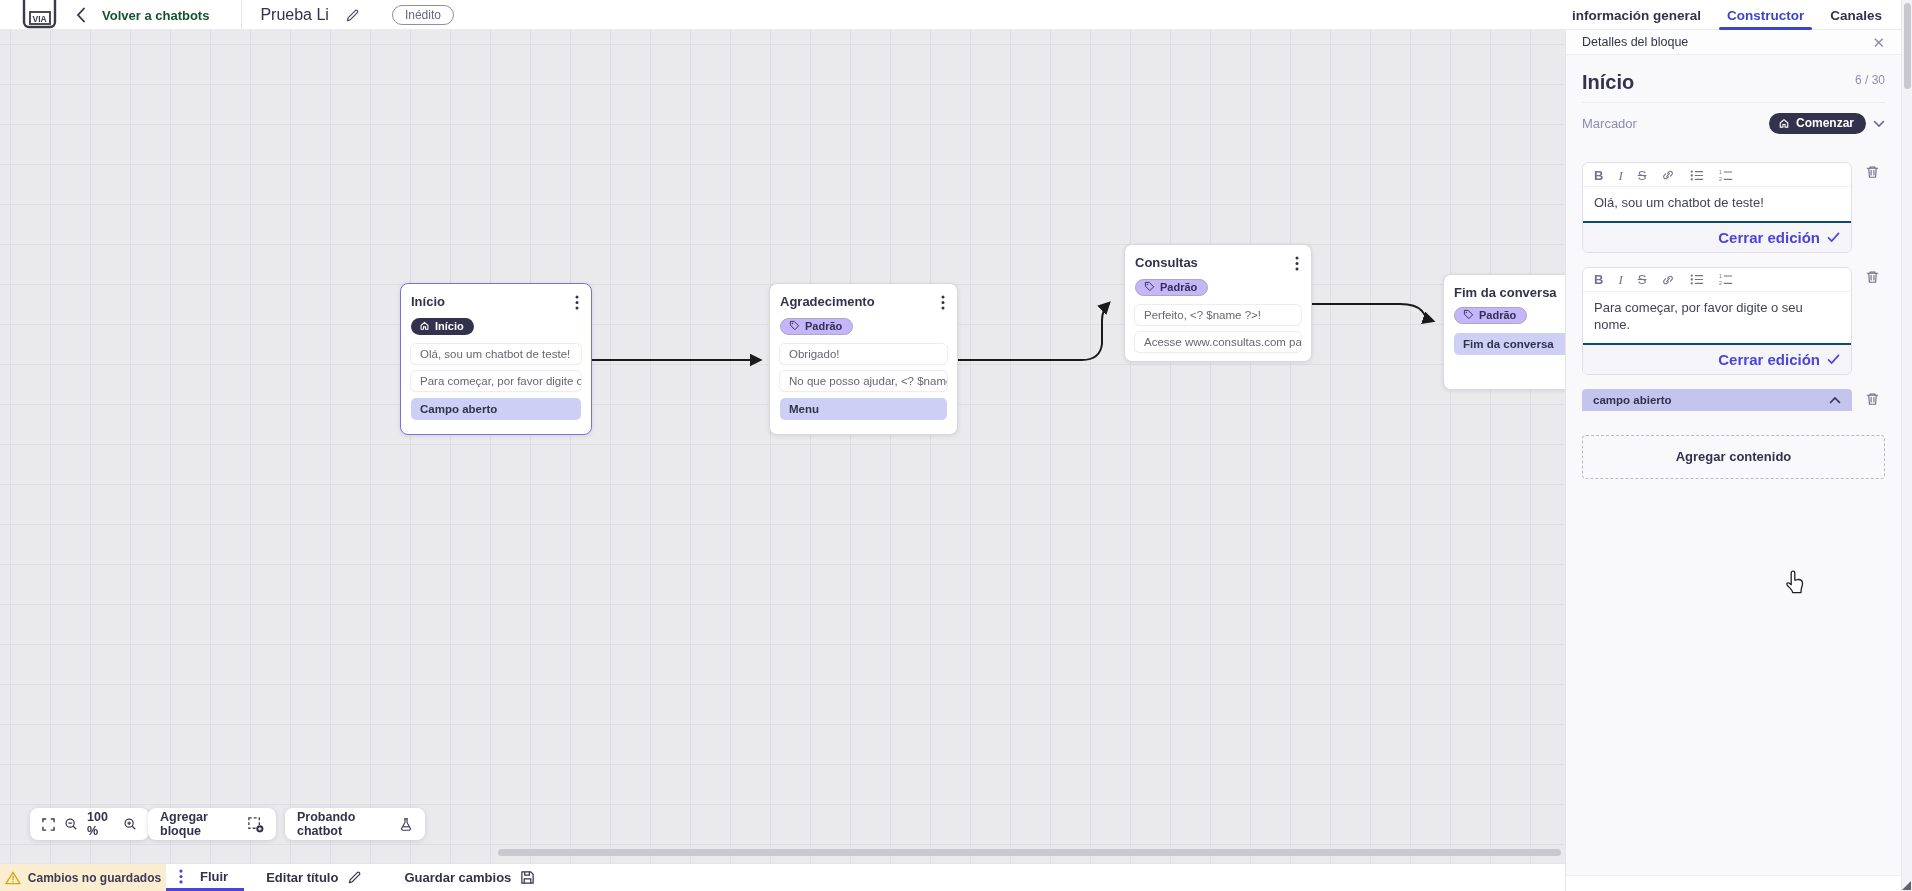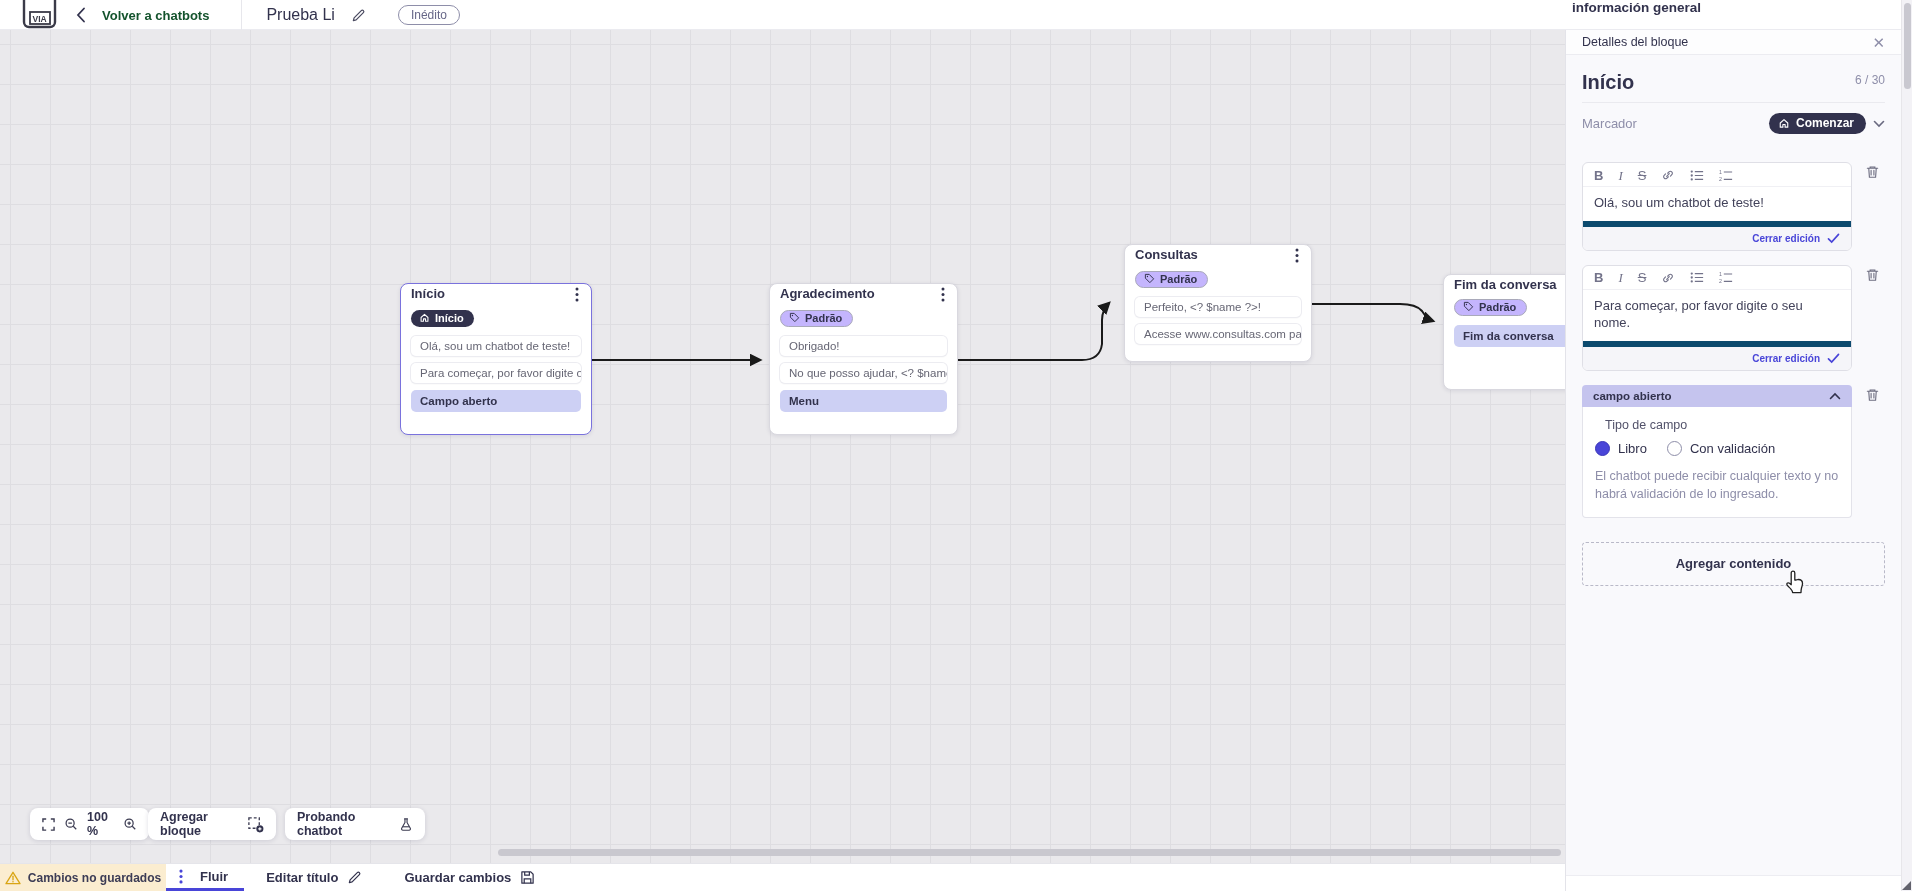--- a/index.html
+++ b/index.html
@@ -11,40 +11,40 @@
   svg { display:block; }
 
   
   .topbar{ position:absolute; left:0; top:0; width:1901px; height:30px; background:#fff;
     border-bottom:1px solid #ebebf0; z-index:5; }
   .tb-left{ position:absolute; left:0; top:0; height:30px; display:flex; align-items:center; }
   .logo{ width:36px; height:30px; margin-left:22px; overflow:hidden; }
   .back-btn{ display:flex; align-items:center; margin-left:18px; cursor:pointer; }
   .back-label{ font-size:13px; font-weight:bold; color:#14532d; margin-left:16px; }
   .tb-divider{ width:1px; height:30px; background:#e7e7ec; margin-left:32px; }
-  .tb-title{ font-size:16px; color:#32324d; margin-left:24px; }
+  .tb-title{ font-size:16px; color:#32324d; margin-left:18px; }
   .tb-pencil{ margin-left:16px; color:#4a4a60; }
   .status-pill{ margin-left:32px; font-size:12px; color:#666687; border:1px solid #8e8ea9;
     border-radius:12px; padding:2px 12px; background:#fff; }
-  .tb-tabs{ position:absolute; left:1572px; top:0; height:30px; display:flex; gap:26px; align-items:center;flex-direction:column; }
+  .tb-tabs{ position:absolute; left:1572px; top:0; height:30px; display:flex; gap:26px; align-items:center; }
   .tb-tab{ position:relative; height:30px; display:flex; align-items:center; font-size:13.5px;
     font-weight:bold; color:#32324d; cursor:pointer; }
   .tb-tab.active{ color:#3b45c9; }
   .tb-tab.active::after{ content:""; position:absolute; left:-8px; right:-8px; bottom:0; height:3px;
     background:#3b45c9; border-radius:2px; }
 
   
   .canvas{ position:absolute; left:0; top:30px; width:1565px; height:833px; background:#eae9ec;
     background-image:linear-gradient(#dedde1 1px, transparent 1px),
                      linear-gradient(90deg,#dedde1 1px, transparent 1px);
     background-size:40px 40px; background-position:10px 14px; overflow:hidden; }
   .edges{ position:absolute; left:0; top:0; width:1565px; height:833px; pointer-events:none; }
 
   .node{ position:absolute; background:#fff; border:1px solid #d9d8df; border-radius:8px;
-    box-shadow:0 1px 4px rgba(30,30,70,.10); padding:2px 10px; }
+    box-shadow:0 1px 4px rgba(30,30,70,.10); padding:10px 10px; }
   .node.selected{ border:1.5px solid #7a72dd; }
   .node-head{ display:flex; justify-content:space-between; align-items:flex-start; }
   .node-title{ font-size:13px; font-weight:bold; color:#32324d; }
   .kebab{ color:#32324d; cursor:pointer; padding:1px 2px; }
   .kebab.accent{ color:#4945d8; }
   .node-badge-row{ margin-top:6px; }
   .badge-dark{ display:inline-flex; align-items:center; gap:5px; background:#32324d; color:#fff;
     font-size:11px; font-weight:bold; padding:2px 10px 3px 8px; border-radius:11px; }
   .badge-outline{ display:inline-flex; align-items:center; gap:5px; background:#c4b5fd; color:#32324d;
     border:1px solid #a9a9ba; font-size:11px; font-weight:bold; padding:1px 10px 2px 8px; border-radius:11px; }
@@ -88,22 +88,22 @@
 
   .editor-row{ display:flex; gap:13px; margin-top:14px; }
   .editor-row.first{ margin-top:28px; }
   .editor-card{ flex:1; background:#fff; border:1px solid #dfdfe6; border-radius:6px; overflow:hidden; }
   .ed-toolbar{ display:flex; align-items:center; gap:15px; padding:5px 11px 4px; color:#73738a;
     border-bottom:1px solid #f0f0f4; }
   .ed-btn{ font-size:13px; cursor:pointer; display:flex; align-items:center; line-height:1; }
   .ed-btn.italic{ font-style:italic; font-family:"Liberation Serif", serif; }
   .ed-btn.strike{ text-decoration:line-through; }
   .ed-content{ padding:7px 11px 9px; font-size:13px; color:#42425a; line-height:1.35; min-height:18px; cursor:text; }
-  .ed-footer{ background:#f5f5f9; border-top:6px solid #0c4a6e; padding:6px 11px; display:flex;
-    justify-content:flex-end; align-items:center; gap:7px; color:#4945d8; font-size:10px; font-weight:bold; cursor:pointer; }
+  .ed-footer{ background:#f5f5f9; border-top:2px solid #0c4a6e; padding:6px 11px; display:flex;
+    justify-content:flex-end; align-items:center; gap:7px; color:#4945d8; font-size:15px; font-weight:bold; cursor:pointer; }
   .trash{ width:20px; color:#6d6d80; cursor:pointer; padding-top:2px; }
 
   .acc-card{ flex:1; }
   .acc-head{ background:#c5c4ee; border-radius:4px 4px 0 0; padding:5px 11px; display:flex;
     justify-content:space-between; align-items:center; cursor:pointer; }
   .acc-title{ font-size:11.5px; font-weight:bold; color:#32324d; }
   .acc-body{ background:#fff; border:1px solid #e3e3ea; border-top:none; border-radius:0 0 4px 4px;
     padding:11px 12px 14px; }
   .field-type-label{ font-size:12.5px; color:#52526a; margin-left:10px; }
   .radio-row{ display:flex; align-items:center; gap:20px; margin:9px 0 11px 0; }
@@ -439,34 +439,20 @@
     </div>
 
     <div class="editor-row">
       <div class="acc-card">
         <div class="acc-head">
           <span class="acc-title">campo abierto</span>
           <svg width="12" height="8" viewBox="0 0 12 8" style="transform:rotate(180deg);">
               <path d="M1.5 1.5L6 6l4.5-4.5" stroke="#32324d" stroke-width="1.6" fill="none" stroke-linecap="round"></path>
             </svg>
         </div>
-        <div class="acc-body">
-          <div class="field-type-label">Tipo de campo</div>
-          <div class="radio-row">
-            <span class="radio-opt">
-              <span class="radio checked"></span>
-              <span class="radio-label">Libro</span>
-            </span>
-            <span class="radio-opt">
-              <span class="radio"></span>
-              <span class="radio-label">Con validación</span>
-            </span>
-          </div>
-          <div class="acc-desc">El chatbot puede recibir cualquier texto y no habrá validación de lo ingresado.</div>
-        </div>
       </div>
       <span class="trash">
         <svg width="15" height="16" viewBox="0 0 16 16">
             <path d="M2.5 4h11M5.5 4V2.6h5V4M4 4l.7 9.6h6.6L12 4M6.5 6.3v4.8M9.5 6.3v4.8" stroke="currentColor" stroke-width="1.2" fill="none" stroke-linecap="round"></path>
           </svg>
       </span>
     </div>
 
     <div class="add-content-btn">Agregar contenido</div>
   </div>

